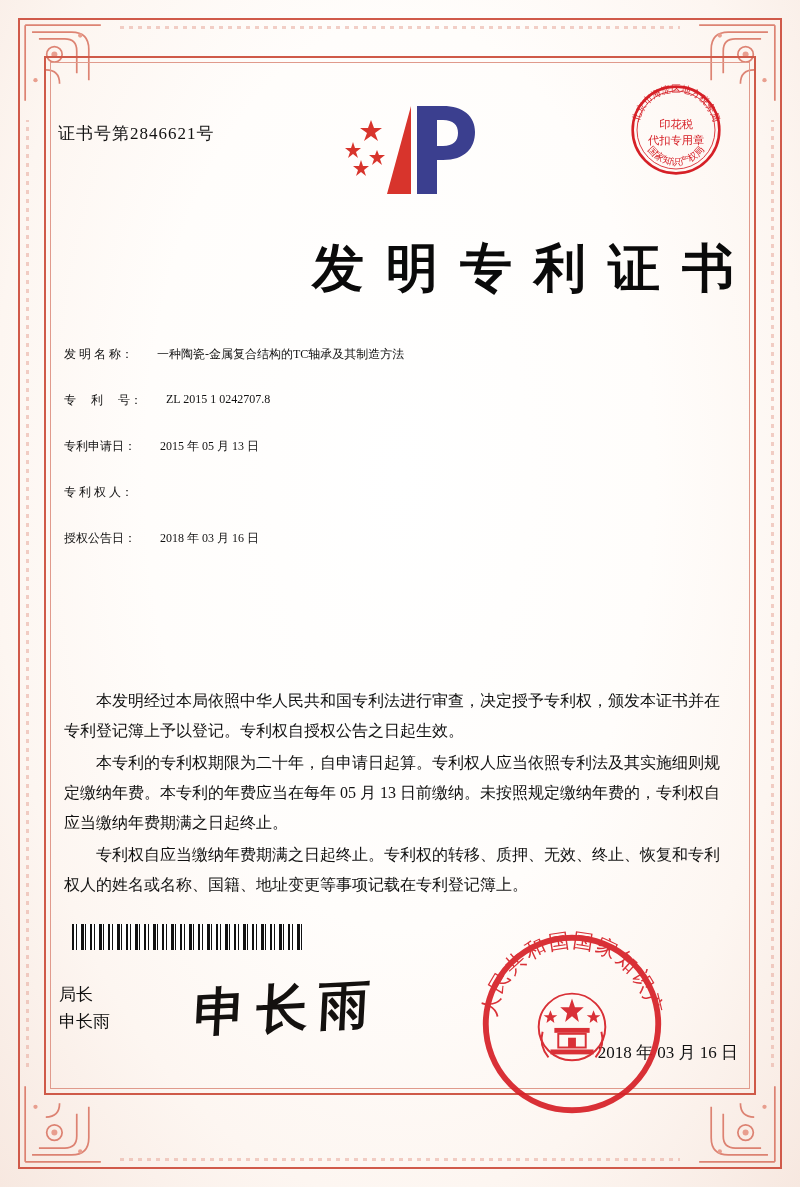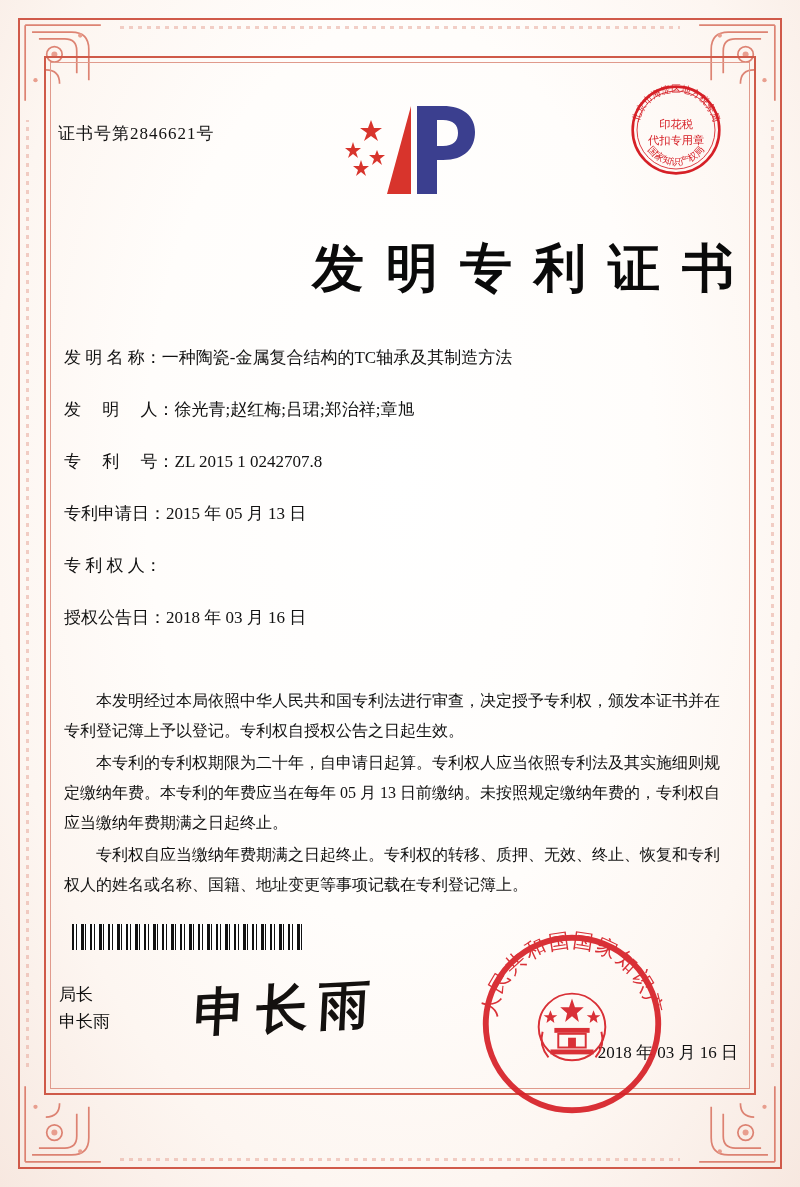--- a/index.html
+++ b/index.html
@@ -100,31 +100,32 @@
   }
 
   .fields {
     position: absolute;
     top: 290px;
     left: 20px;
     right: 20px;
   }
   .field {
     display: flex;
-    align-items: center;
+    align-items: flex-start;
     margin-bottom: 29px;
-    font-size: 17px;
+    font-size: 12px;
     color: #111;
   }
   .field .lbl {
     white-space: pre;
     flex: 0 0 auto;
   }
   .field .val {
     flex: 1 1 auto;
+    margin-left: 24px;
   }
 
   .body-text {
     position: absolute;
     top: 630px;
     left: 20px;
     right: 36px;
     font-size: 16px;
     line-height: 30px;
     color: #111;
@@ -293,24 +294,20 @@
         </g>
       </svg>
     </div>
 
     <div class="main-title">发明专利证书</div>
 
     <div class="fields">
       <div class="field">
         <span class="lbl">发 明 名 称：</span>
         <span class="val">一种陶瓷-金属复合结构的TC轴承及其制造方法</span>
-      </div>
-      <div class="field">
-        <span class="lbl">发　 明　 人：</span>
-        <span class="val">徐光青;赵红梅;吕珺;郑治祥;章旭</span>
       </div>
       <div class="field">
         <span class="lbl">专　 利　 号：</span>
         <span class="val">ZL 2015 1 0242707.8</span>
       </div>
       <div class="field">
         <span class="lbl">专利申请日：</span>
         <span class="val">2015 年 05 月 13 日</span>
       </div>
       <div class="field">

